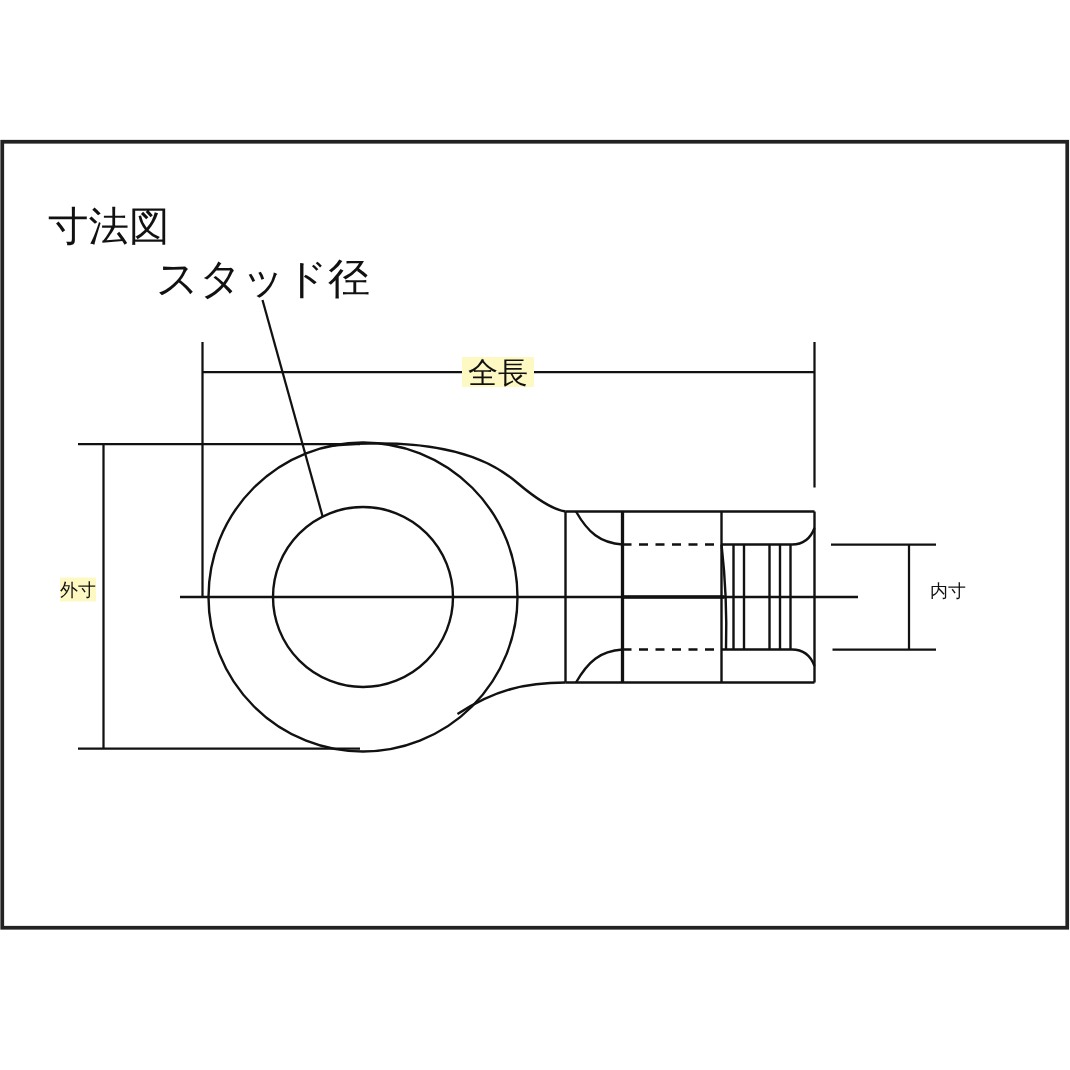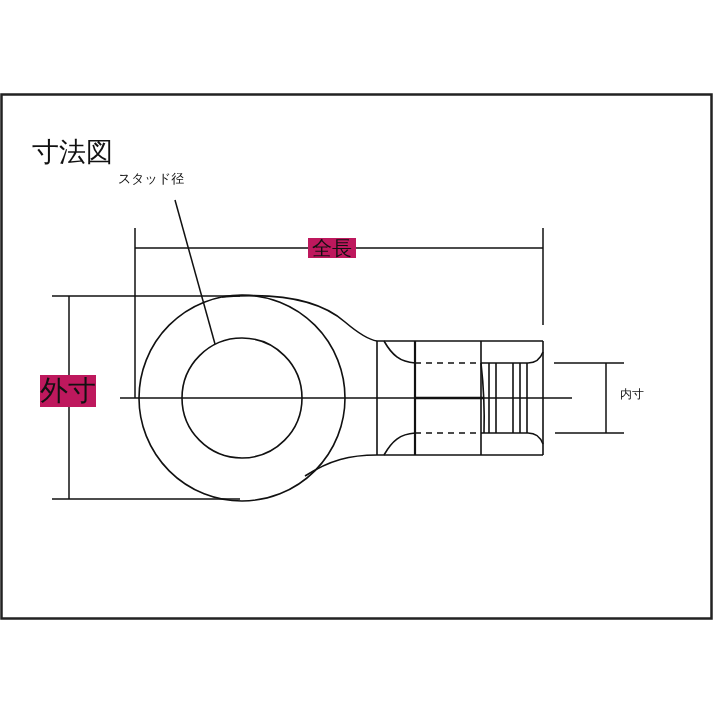--- a/index.html
+++ b/index.html
@@ -1,22 +1,22 @@
 <!DOCTYPE html>
 <html><head>
 <meta charset="utf-8">
 <style>
   html, body { margin: 0; padding: 0; background: #ffffff; }
   body { width: 713px; height: 713px; position: relative; overflow: hidden; font-family: "DejaVu Sans", sans-serif; }
   #drawing { position: absolute; left: 0; top: 0; width: 713px; height: 713px; }
-  .lbl { position: absolute; color: #111; font-family: "DejaVu Sans", sans-serif; background: #be185d; line-height: 1; white-space: nowrap; }
+  .lbl { position: absolute; color: #111; font-family: "DejaVu Sans", sans-serif; background: #fef9c3; line-height: 1; white-space: nowrap; }
   .title { left: 32px; top: 111px; font-size: 27px; background: transparent; margin-top: 27px; }
-  .stud { left: 118px; top: 172px; font-size: 13px; background: transparent; }
+  .stud { left: 104px; top: 172px; font-size: 28px; background: transparent; }
   .total { left: 308px; top: 238px; font-size: 20px; padding: 0 4px; }
-  .outer { left: 40px; top: 375px; font-size: 28px; padding: 2px 0; }
+  .outer { left: 40px; top: 385px; font-size: 12px; padding: 2px 0; }
   .inner { left: 620px; top: 388px; font-size: 12px; background: transparent; }
 </style>
 </head>
 <body>
 
 <svg id="drawing" viewBox="0 0 713 713" xmlns="http://www.w3.org/2000/svg">
 
   <rect x="1.5" y="94.5" width="710" height="524" fill="#fff" stroke="#222" stroke-width="2.5"></rect>
 
   <g fill="none" stroke="#111" stroke-width="1.6">

